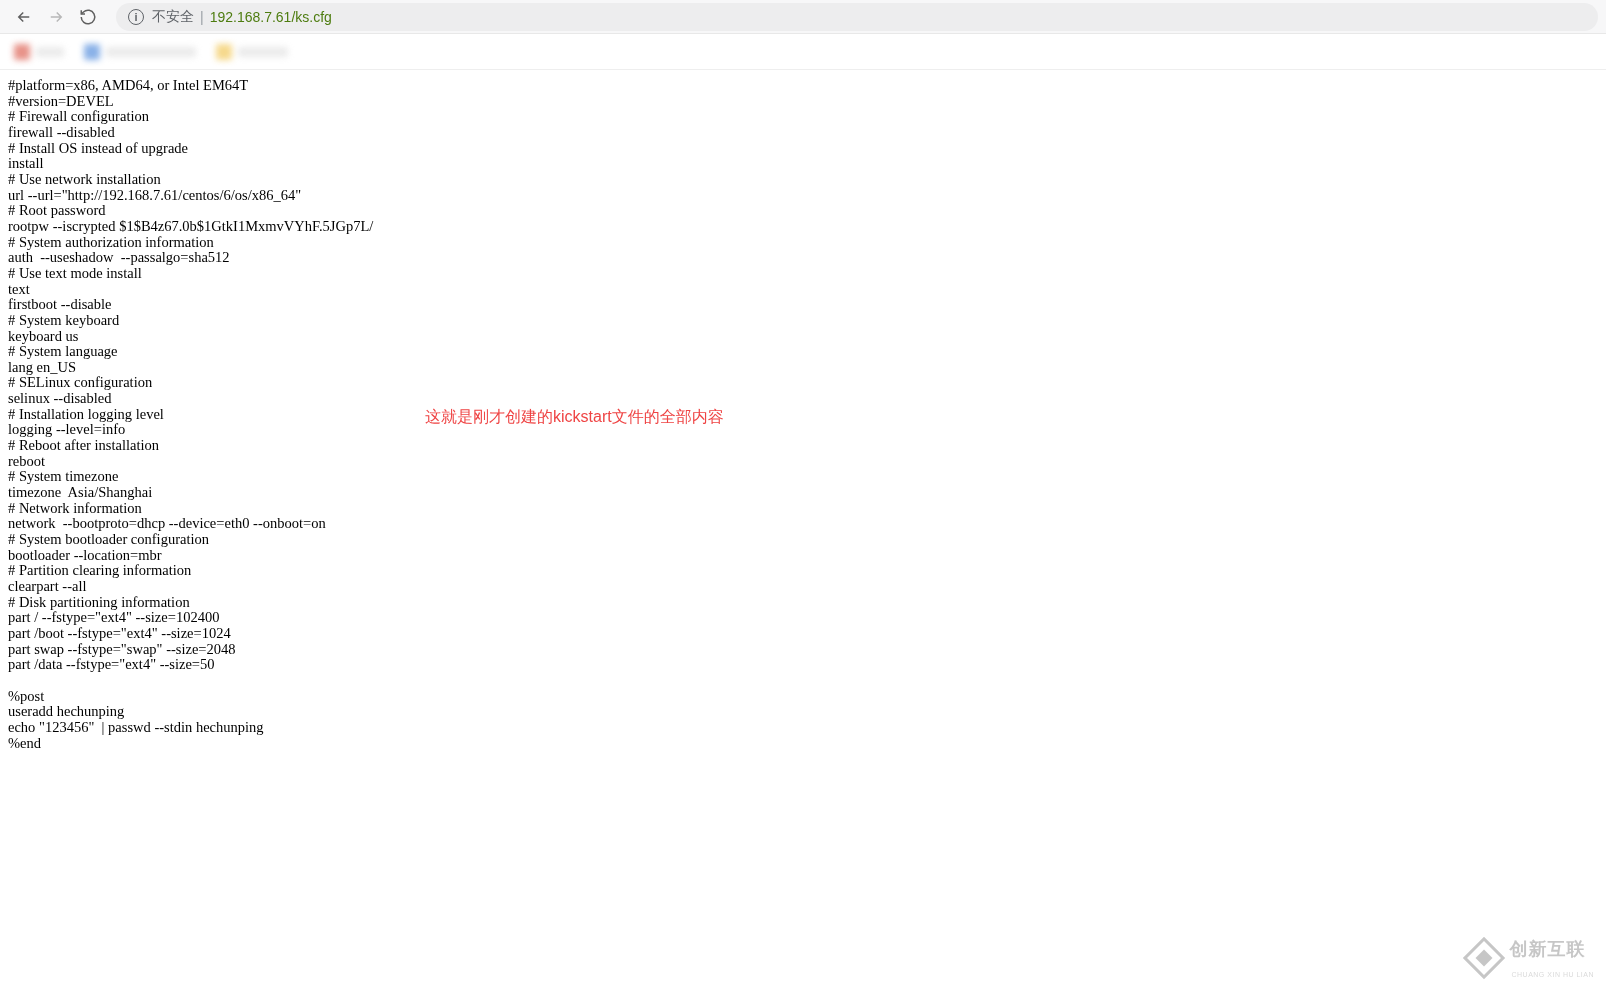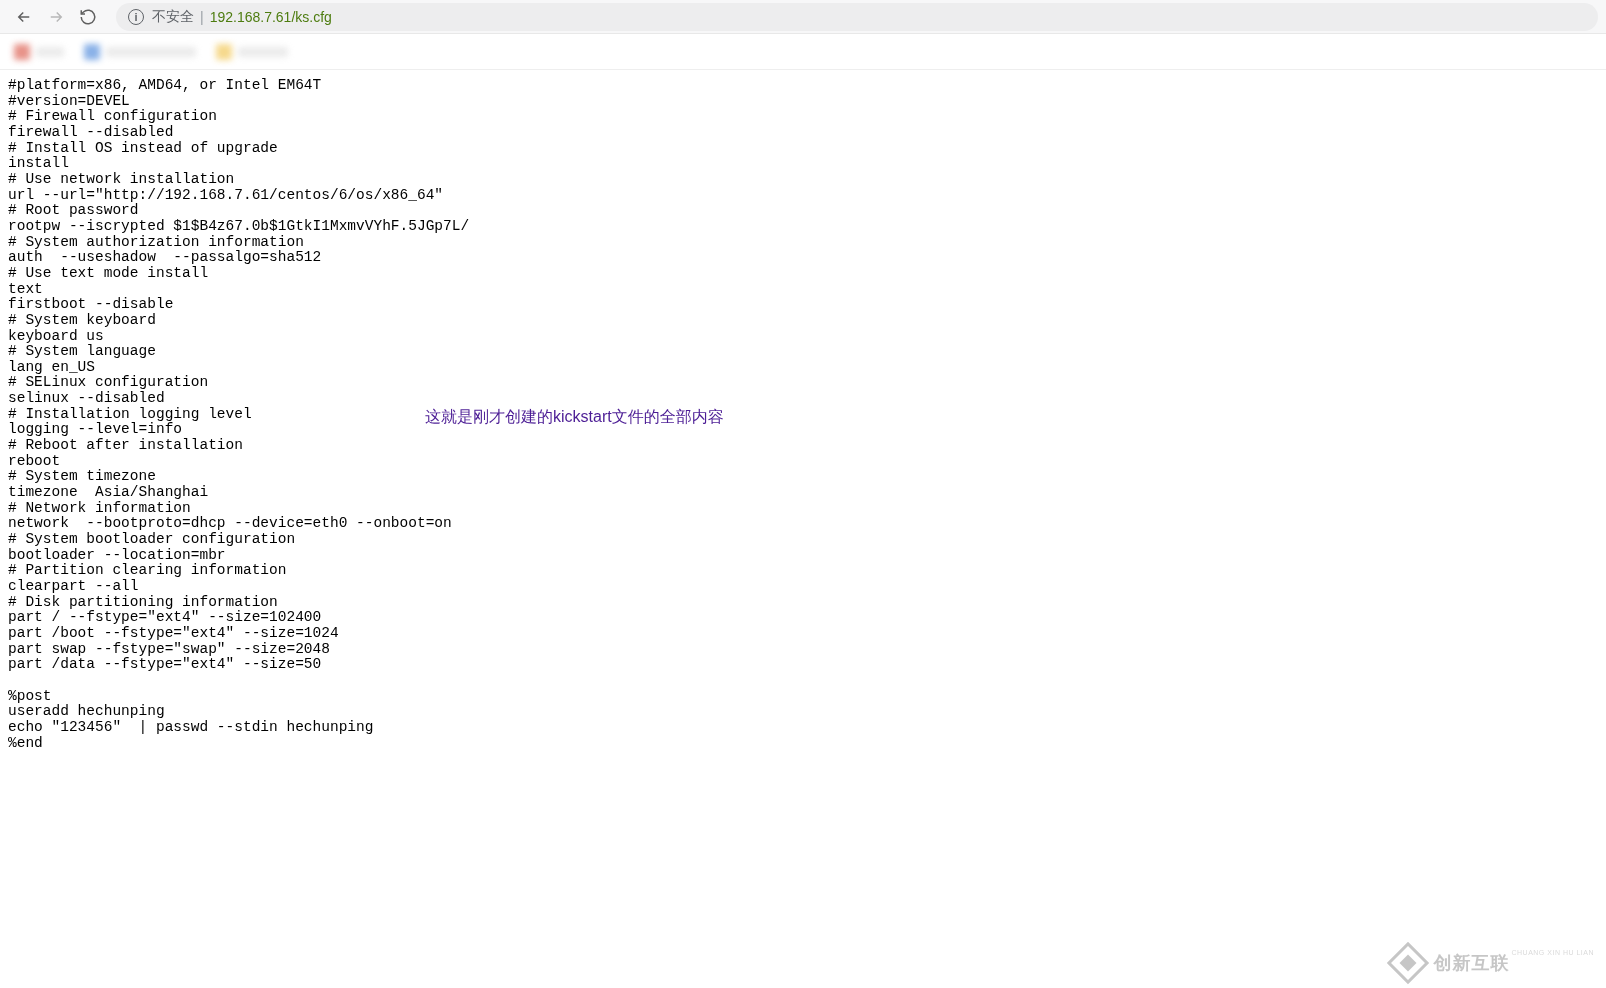--- a/index.html
+++ b/index.html
@@ -11,28 +11,28 @@
     .addr { flex: 1; height: 28px; background: #ededee; border-radius: 14px; margin-left: 12px; display: flex; align-items: center; padding: 0 12px; font-size: 14px; color: #5f6368; }
     .addr .info-icon { width: 16px; height: 16px; border: 1.5px solid #5f6368; border-radius: 50%; display: flex; align-items: center; justify-content: center; font-size: 11px; font-weight: bold; margin-right: 8px; }
     .addr .secure { margin-right: 0; }
     .addr .sep { color: #9aa0a6; margin: 0 6px; }
     .addr .url { color: #4d7c0f; }
     .bookmarks { height: 36px; border-bottom: 1px solid #eee; display: flex; align-items: center; padding: 0 8px; gap: 8px; }
     .bm { display: flex; align-items: center; gap: 6px; padding: 0 6px; filter: blur(3px); opacity: 0.6; }
     .bm .fav { width: 16px; height: 16px; border-radius: 2px; }
     .bm .txt { background: #ddd; height: 10px; border-radius: 2px; }
     .content { position: relative; padding: 8px; }
-    pre.file { font-family: Liberation Mono, monospace; font-size: 14.5px; line-height: 1.08; white-space: pre; color: #000; }
-    .annotation { position: absolute; color: #4c1d95; font-size: 16px; font-family: "Microsoft YaHei", sans-serif; font-weight: normal; }
+    pre.file { font-family: Liberation Serif, serif; font-size: 14.5px; line-height: 1.08; white-space: pre; color: #000; }
+    .annotation { position: absolute; color: #ef4444; font-size: 16px; font-family: "Microsoft YaHei", sans-serif; font-weight: normal; }
     .watermark { position: absolute; right: 12px; bottom: 10px; display: flex; align-items: center; opacity: 0.55; }
     .watermark .logo { width: 30px; height: 30px; transform: rotate(45deg); border: 3px solid #999; display: flex; align-items: center; justify-content: center; margin-right: 10px; }
     .watermark .logo-inner { width: 12px; height: 12px; background: #999; transform: rotate(0deg); }
     .watermark .text { font-weight: bold; font-size: 18px; color: #999; letter-spacing: 1px; }
     .watermark .sub { font-size: 7px; color: #bbb; margin-left: 2px; margin-top: -2px; letter-spacing: 0.5px; }
-    .wmcol { display: flex; align-items: flex-start; }
+    .wmcol { display: flex; flex-direction: column; align-items: flex-start; gap: 12px; }
   </style>
 </head>
 <body>
 
 <div class="toolbar">
   <div class="nav-btn">
     <svg viewBox="0 0 24 24" fill="none" stroke="currentColor" stroke-width="2">
         <path d="M19 12H5M11 18l-6-6 6-6"></path>
       </svg>
   </div>

